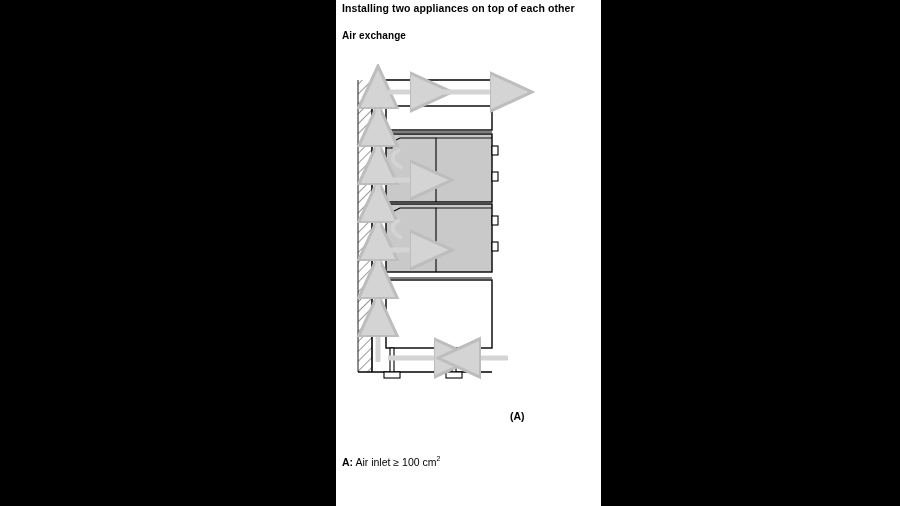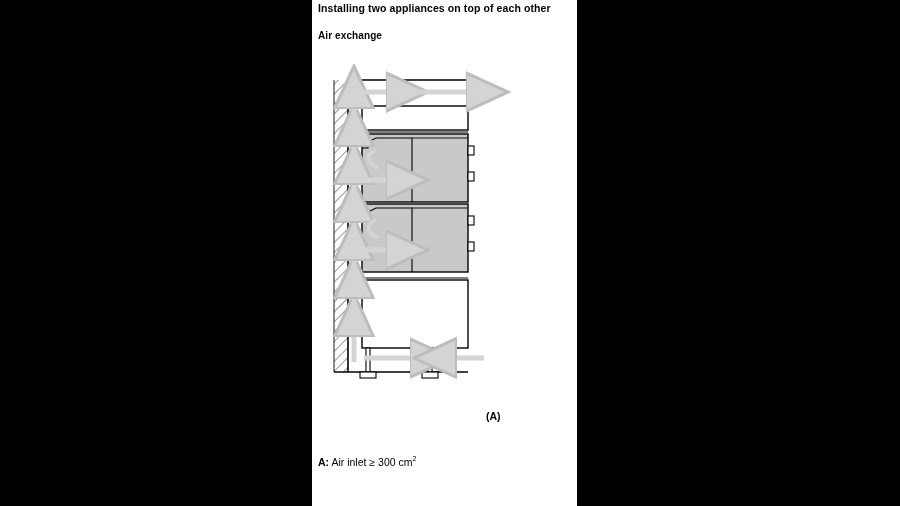--- a/index.html
+++ b/index.html
@@ -14,21 +14,21 @@
     font-family: "Liberation Sans", sans-serif;
   }
   #page {
     position: relative;
     width: 900px;
     height: 506px;
     background: #000000;
   }
   #sheet {
     position: absolute;
-    left: 312px;
+    left: 336px;
     top: 0px;
     width: 265px;
     height: 506px;
     background: #ffffff;
   }
   .heading {
     position: absolute;
     left: 6px;
     top: 2px;
     width: 252px;
@@ -175,18 +175,18 @@
         <g>
           <line x1="168" y1="296" x2="138" y2="296" stroke="#d4d4d4" stroke-width="5" fill="none" marker-end="url(#arrowL)"></line>
         </g>
 
       </svg>
 
       <span class="legend-label">(A)</span>
     </div>
 
     <div class="caption">
-      <b>A:</b><span> Air inlet ≥ 300 cm</span><sup>2</sup>
+      <b>A:</b><span> Air inlet ≥ 100 cm</span><sup>2</sup>
     </div>
 
   </div>
 
 </div>
 
 </body></html>

